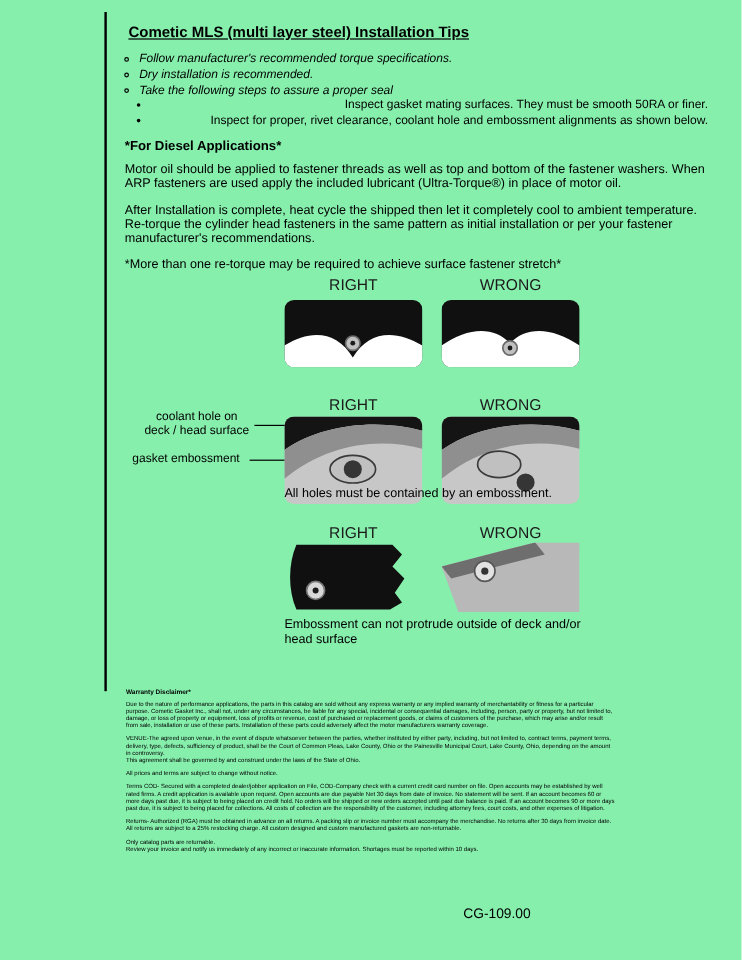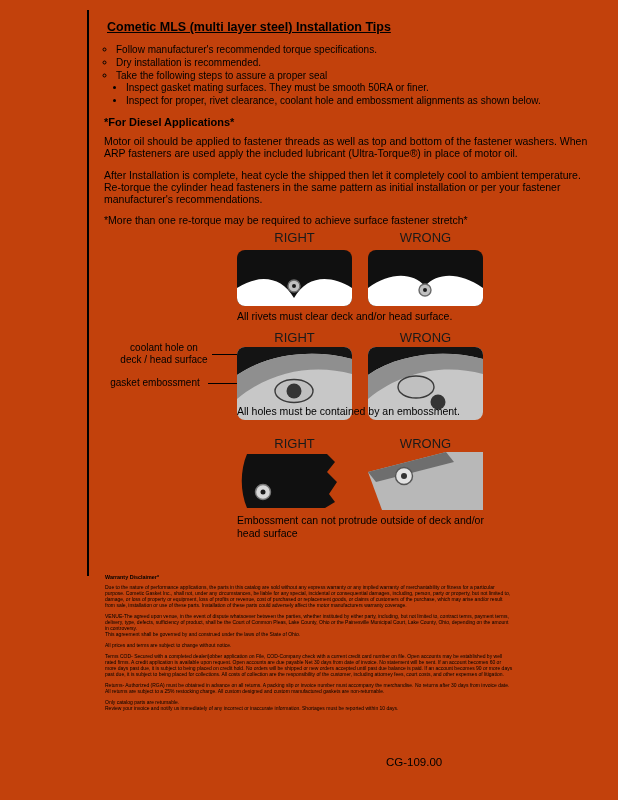--- a/index.html
+++ b/index.html
@@ -1,28 +1,28 @@
 <!DOCTYPE html>
 <html><head>
 <meta charset="utf-8">
 <style>
   * { margin:0; padding:0; box-sizing:border-box; }
   html,body { background:#ffffff; }
   .page {
-    position:relative; width:618px; height:800px; background:#c2410c;
+    position:relative; width:618px; height:800px; background:#86efac;
     font-family:"Liberation Sans", sans-serif; color:#111; overflow:hidden;
   }
   .left-rule { position:absolute; left:87px; top:10px; width:2px; height:566px; background:#000; }
 
   
   .sec-tips { position:absolute; left:104px; top:20px; width:486px; }
   .title { font-size:12.5px; font-weight:bold; text-decoration:underline; margin:0 0 10px 3px; color:#000; }
   ul.bullets { list-style:circle outside; padding-left:12px; margin:0; }
-  ul.bullets > li { font-size:10px; line-height:12.8px; color:#000; }
-  ul.sub-bullets { list-style:disc outside; padding-left:22px; margin:0; }
+  ul.bullets > li { font-size:10px; line-height:12.8px; color:#000;font-style:italic; }
+  ul.sub-bullets { list-style:disc outside; padding-left:22px; margin:0;text-align:right; }
   ul.sub-bullets > li { font-size:10px; line-height:12.8px; color:#000; }
 
   
   .sec-diesel { position:absolute; left:104px; top:116px; width:494px; }
   .diesel-heading { font-size:11px; font-weight:bold; margin-bottom:7px; color:#000; }
   .diesel-para { font-size:10.5px; line-height:12.3px; margin-bottom:9px; color:#000; }
   .diesel-note { font-size:10.5px; line-height:12.3px; margin-top:3px; color:#000; }
 
   
   .sec-diagrams { position:absolute; left:0; top:226px; width:618px; height:330px; }
@@ -94,21 +94,20 @@
             </clipPath>
           </defs>
         <g clip-path="url(#c1w)">
           <rect width="115" height="56" fill="#101010"></rect>
           <path d="M0,56 L0,38 C22,22 44,22 57,36 C70,22 92,22 115,38 L115,56 Z" fill="#ffffff"></path>
           <circle cx="57" cy="40" r="6" fill="#c0c0c0" stroke="#6a6a6a" stroke-width="1.4"></circle>
           <circle cx="57" cy="40" r="2" fill="#1a1a1a"></circle>
         </g>
       </svg>
     </div>
-    <div class="caption" style="left:237px; top:84px; width:280px;">All rivets must clear deck and/or head surface.</div>
 
     <div class="col-label" style="left:237px; top:104px;">RIGHT</div>
     <div class="col-label" style="left:368px; top:104px;">WRONG</div>
 
     <div class="callout" style="left:118px; top:116px; width:92px;">coolant hole on
 deck / head surface</div>
     <div class="callout-line" style="left:212px; top:128px; width:44px;"></div>
     <div class="callout" style="left:104px; top:151px; width:102px;">gasket embossment</div>
     <div class="callout-line" style="left:208px; top:157px; width:58px;"></div>
 

